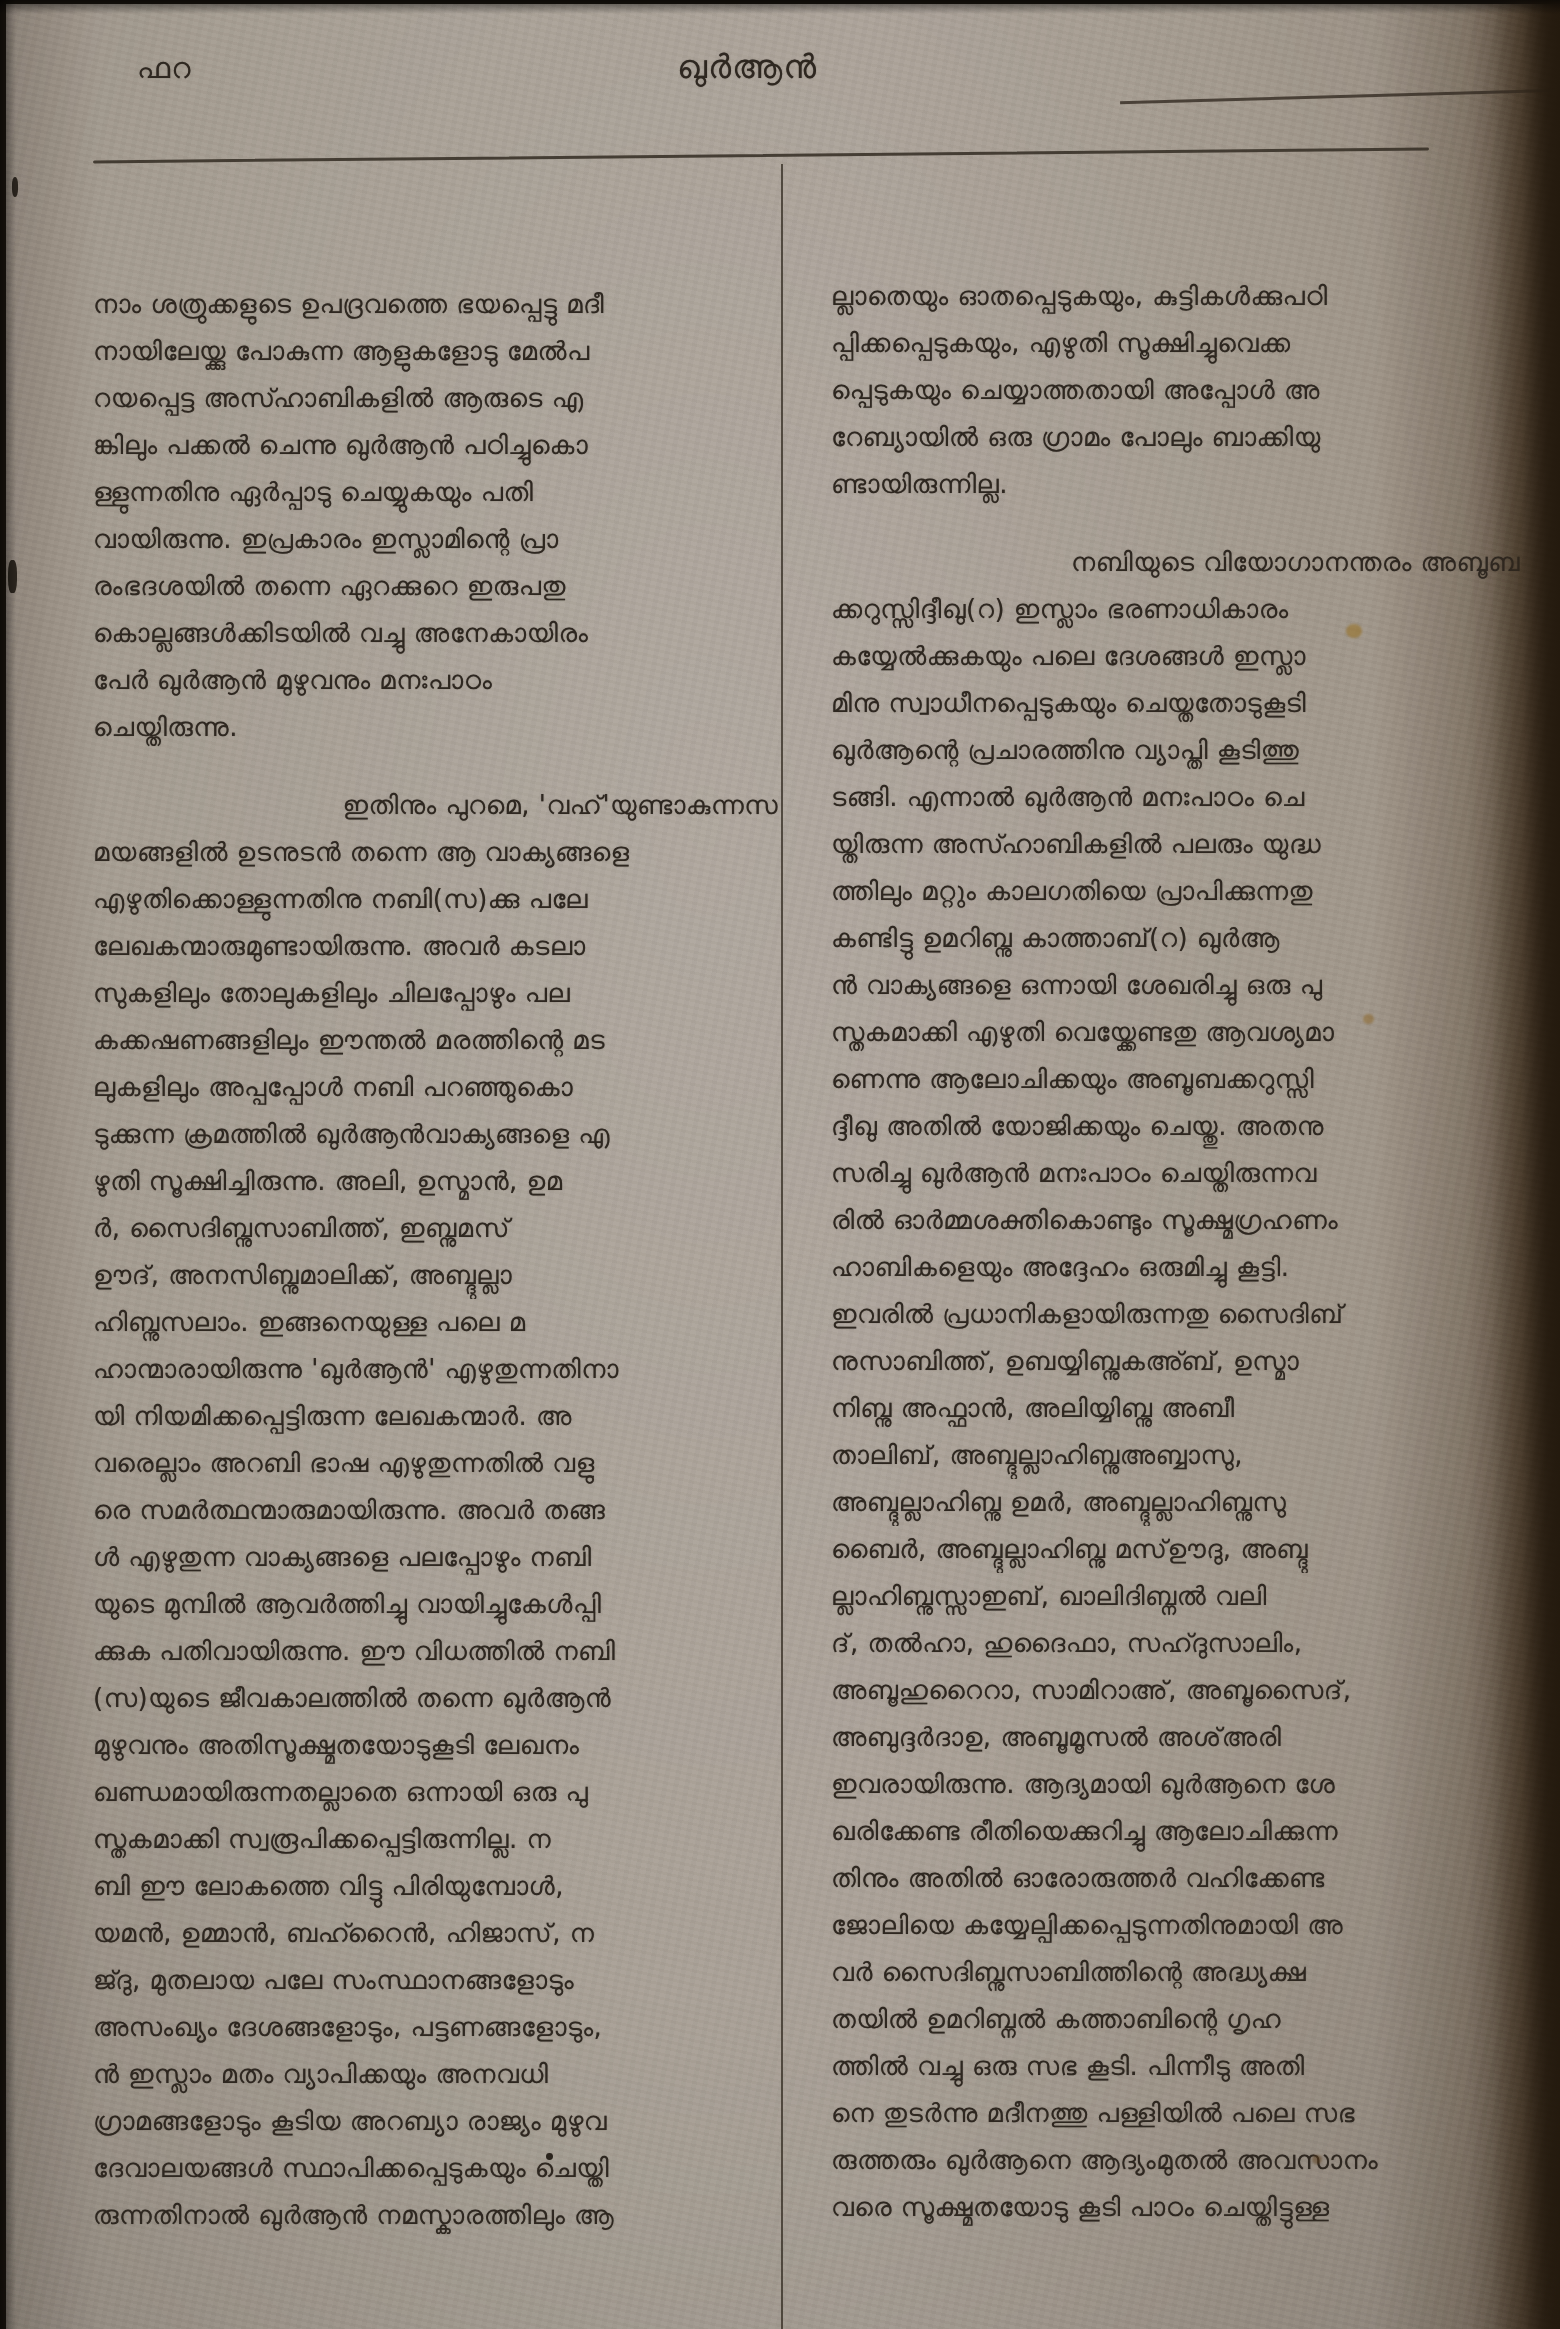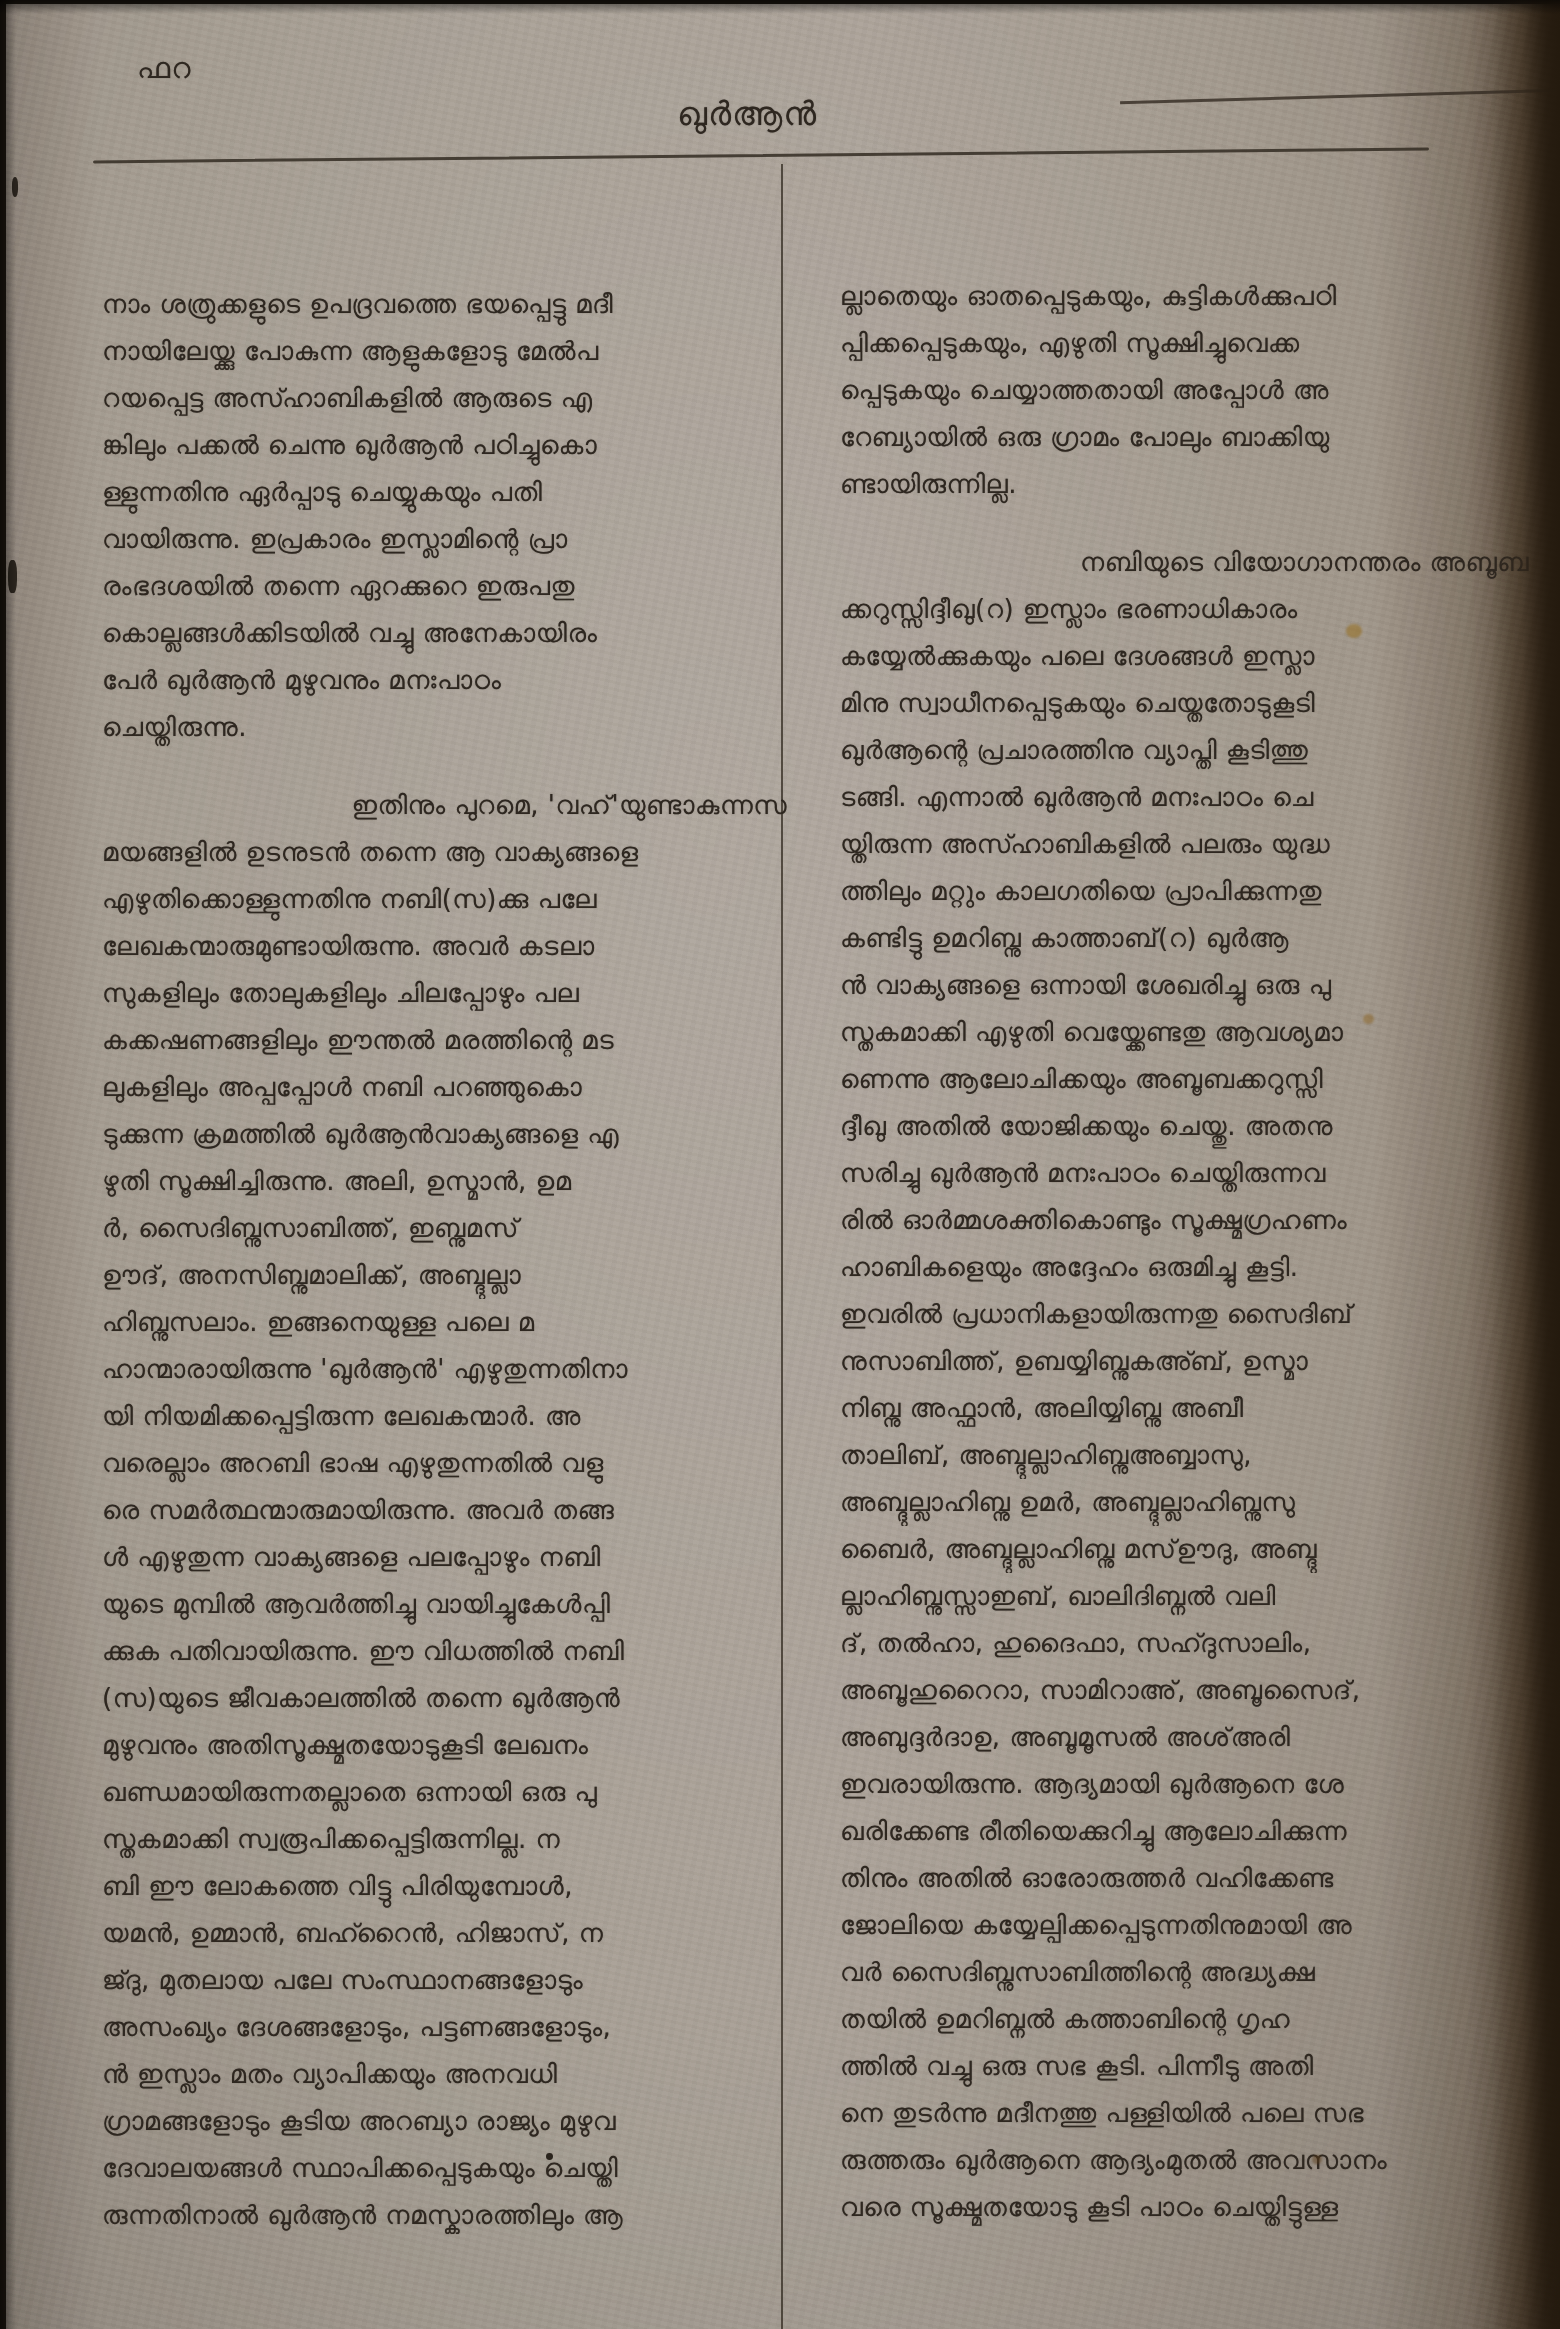--- a/index.html
+++ b/index.html
@@ -26,37 +26,37 @@
     pointer-events: none;
   }
   .ink { color: #2e2720; text-shadow: 0 0 1px rgba(46,39,32,0.55); }
 
   .header-word {
     position: absolute; left: 137px; top: 51px;
     font-size: 29px; letter-spacing: 1px;
   }
   .header-title {
     position: absolute; left: 0; right: 66px; top: 47px;
-    text-align: center; font-size: 33px; letter-spacing: 1px; margin-top: 47px;
+    text-align: center; font-size: 33px; letter-spacing: 1px;
   }
   .header-rule {
     position: absolute; left: 93px; top: 154px; width: 1336px; height: 2.9px;
     background: #332b22; transform: rotate(-0.55deg); opacity: 0.85;
     border-radius: 2px;
   }
   .header-rule-fragment {
     position: absolute; left: 1120px; top: 95px; width: 441px; height: 2.9px;
     background: #332b22; transform: rotate(-1.6deg); opacity: 0.8;
   }
   .column-divider {
     position: absolute; left: 781px; top: 164px; bottom: 0; width: 2px;
     background: #3a3228; opacity: 0.8;
   }
 
-  .col { position: absolute; margin-left: 9px; }
+  .col { position: absolute; }
   .col-left  { left: 93px;  top: 281px; width: 685px; }
   .col-right { left: 831px; top: 273px; width: 689px; }
   .para + .para { margin-top: 31px; }
   .tline {
     height: 47px; line-height: 47px;
     font-size: 26px; letter-spacing: 0.5px;
     white-space: nowrap; overflow: hidden;
     color: #2e2720; text-shadow: 0 0 1px rgba(46,39,32,0.5);
   }
   .indent { padding-left: 62px; text-align: right; }

